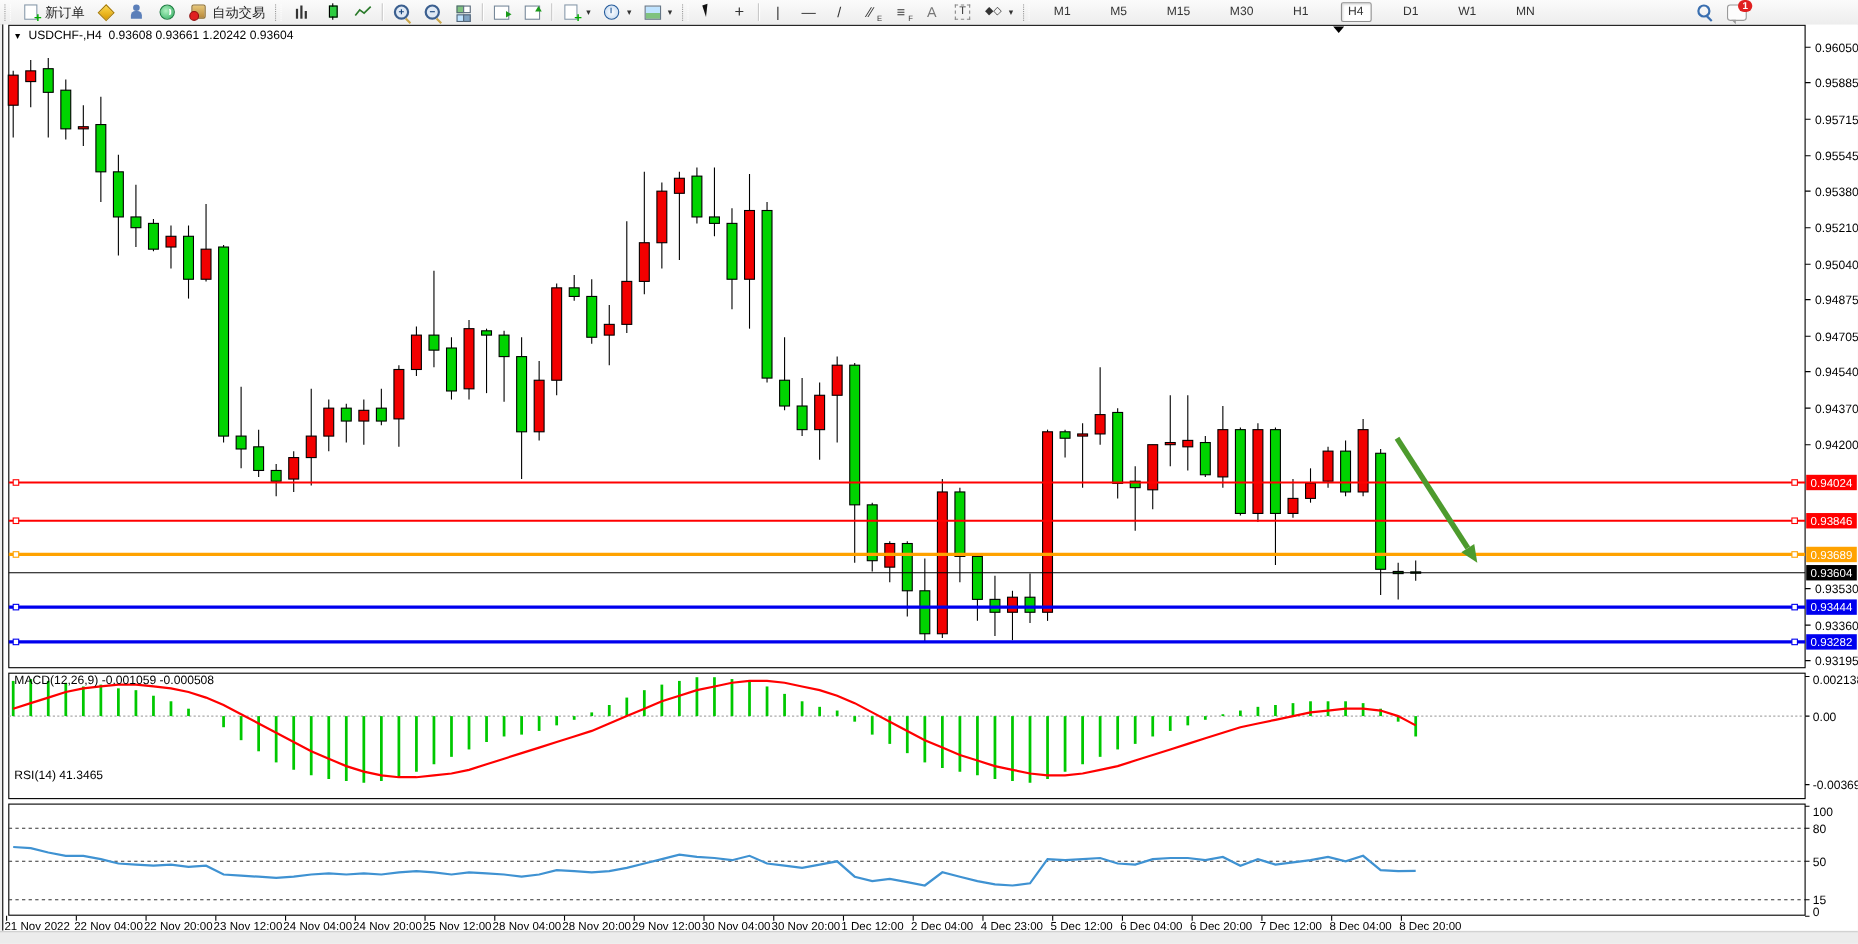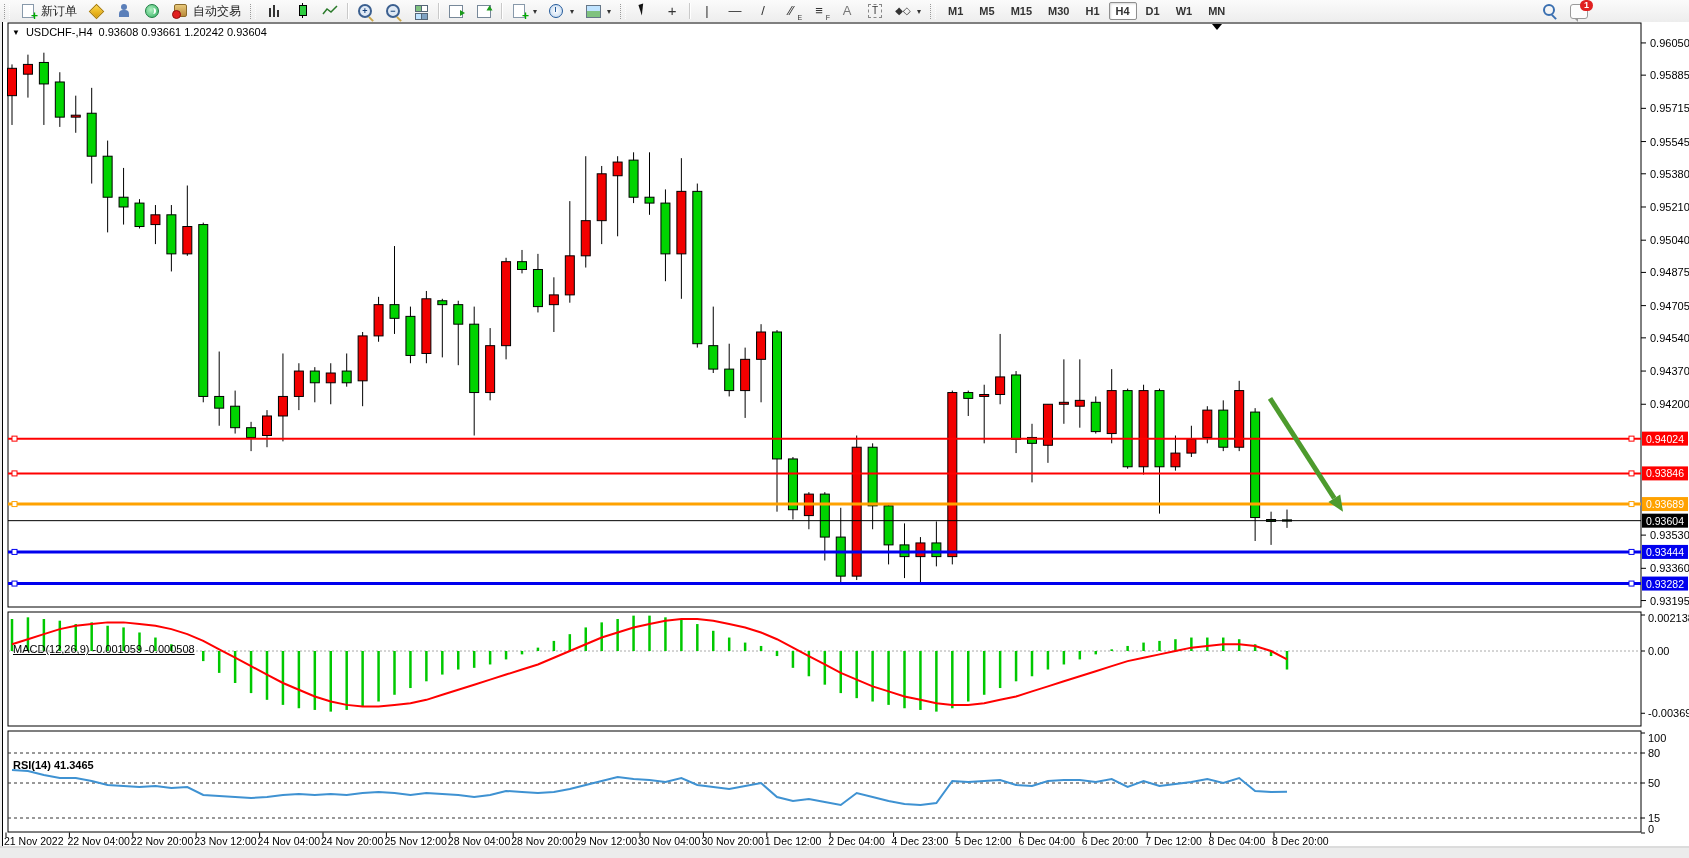--- a/index.html
+++ b/index.html
@@ -35,35 +35,35 @@
   .ic-frame{position:absolute;left:2px;top:2px;width:12px;height:11px;background:#fff;border:1px solid #789;}
   .ic-play{position:absolute;width:0;height:0;border-left:5px solid #1a9a1a;border-top:3px solid transparent;border-bottom:3px solid transparent;}
   .ic-clock{position:absolute;left:2px;top:1px;width:12px;height:12px;border-radius:50%;border:1px solid #245a9a;background:radial-gradient(#fff,#bcd4ee);}
   .ic-clock:after{content:"";position:absolute;left:5px;top:2px;width:1px;height:5px;background:#245a9a;}
   .ic-tpl{position:absolute;left:2px;top:2px;width:13px;height:11px;background:linear-gradient(#bfe3ff 50%,#7fc27f 50%);border:1px solid #678;}
   .ic-cursor{position:absolute;left:5px;top:1px;width:0;height:0;border-left:5px solid #111;border-bottom:11px solid transparent;transform:rotate(-18deg);}
   .glyph{font-size:13px;color:#333;line-height:16px;text-align:center;width:100%;display:block;}
   .sub{position:absolute;right:-2px;bottom:-2px;font-size:7px;color:#333;}
   .ic-T{position:absolute;left:2px;top:1px;width:12px;height:12px;border:1px dashed #888;font-size:10px;color:#333;text-align:center;line-height:12px;}
   .tf{display:flex;align-items:center;}
-  .tfb{font-size:11px;color:#333;padding:2px 6px;margin:0 1px;border:1px solid transparent;border-radius:2px;font-weight:bold;}
+  .tfb{font-size:11px;color:#333;padding:2px 6px;margin:0 11px;border:1px solid transparent;border-radius:2px;}
   .tfb.active{border:1px solid #8f8f8f;background:#fff;box-shadow:inset 1px 1px 2px #d8d8d8;}
   #tb-right{position:absolute;left:1543px;top:1px;display:flex;gap:13px;align-items:center;height:20px;}
   .ic-search{position:relative;width:14px;height:14px;}
   .ic-search i{position:absolute;left:0;top:0;width:8px;height:8px;border:2px solid #3a6fb0;border-radius:50%;}
   .ic-search:after{content:"";position:absolute;right:0;bottom:0;width:6px;height:2px;background:#3a6fb0;transform:rotate(45deg);}
   .ic-chat{position:relative;width:16px;height:13px;border:1px solid #9a9a9a;border-radius:3px;background:#fdfdfd;}
   .ic-chat:after{content:"";position:absolute;left:3px;bottom:-4px;border-left:4px solid transparent;border-top:4px solid #9a9a9a;}
   .badge{position:absolute;right:-6px;top:-5px;min-width:11px;height:11px;border-radius:6px;background:#e02020;color:#fff;
     font-size:9px;font-weight:bold;text-align:center;line-height:11px;padding:0 1px;}
   
   #chart-title{position:absolute;left:12px;top:26px;font-size:11px;color:#000;display:flex;gap:6px;align-items:center;}
   #chart-title .tri{font-size:8px;}
-  #macd-label{position:absolute;left:13px;top:643px;font-size:11px;color:#000;text-decoration:underline;}
-  #rsi-label{position:absolute;left:13px;top:759px;font-size:11px;color:#000;font-weight:bold;}
+  #macd-label{position:absolute;left:13px;top:613px;font-size:11px;color:#000;}
+  #rsi-label{position:absolute;left:13px;top:699px;font-size:11px;color:#000;}
   svg text{font-family:"Liberation Sans","DejaVu Sans",sans-serif;}
 </style>
 </head>
 <body>
 
 <div id="toolbar">
   <div class="grip"></div>
 
   <div class="tbtn">
     <span class="ic">

